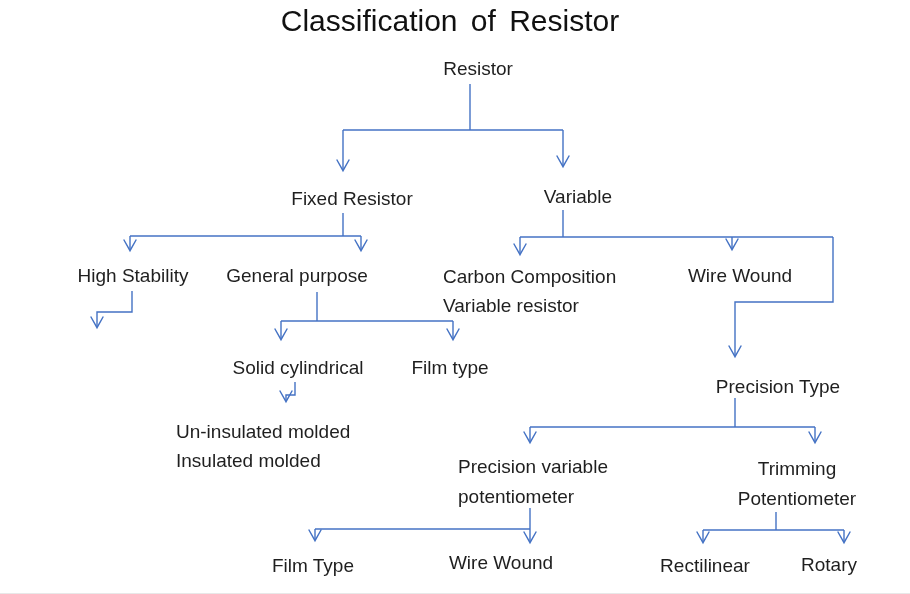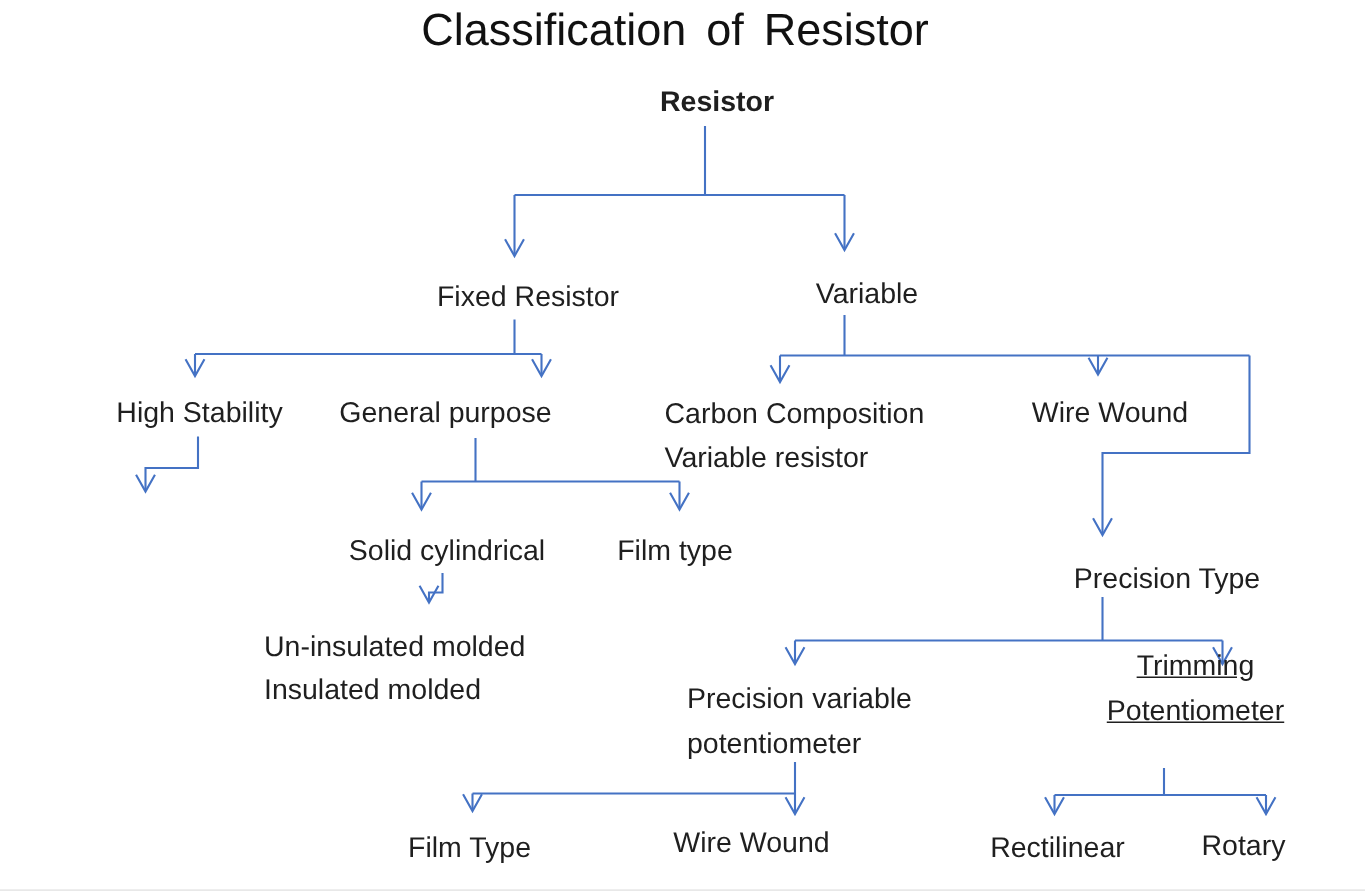--- a/index.html
+++ b/index.html
@@ -107,21 +107,21 @@
     <path class="connector" d="M315,529 H530"></path>
     <path class="connector" d="M315,529 V540" marker-end="url(#arrow)"></path>
     <path class="connector" d="M530,508 V542" marker-end="url(#arrow)"></path>
 
     <path class="connector" d="M776,512 V530"></path>
     <path class="connector" d="M703,530 H844"></path>
     <path class="connector" d="M703,530 V542" marker-end="url(#arrow)"></path>
     <path class="connector" d="M844,530 V542" marker-end="url(#arrow)"></path>
   </svg>
 
-  <div class="node centered" style="left:478px; top:54px;font-weight:bold;">Resistor</div>
+  <div class="node centered" style="left:478px; top:54px;">Resistor</div>
 
   <div class="node centered" style="left:352px; top:184px;">Fixed Resistor</div>
 
   <div class="node centered" style="left:578px; top:182px;">Variable</div>
 
   <div class="node centered" style="left:133px; top:261px;">High Stability</div>
 
   <div class="node centered" style="left:297px; top:261px;text-align:center;">General purpose</div>
 
   <div class="node" style="left:443px; top:262px;">Carbon Composition
@@ -135,21 +135,21 @@
   <div class="node centered" style="left:450px; top:353px;">Film type</div>
 
   <div class="node" style="left:176px; top:417px;">Un-insulated molded
 Insulated molded</div>
 
   <div class="node centered" style="left:735px; top:372px;margin-left:43px;">Precision Type</div>
 
   <div class="node" style="left:443px; top:452px; line-height:30px;margin-left:15px;">Precision variable
 potentiometer</div>
 
-  <div class="node multiline-center" style="left:797px; top:430px; line-height:30px;text-decoration:underline;">Trimming
+  <div class="node multiline-center" style="left:797px; top:454px; line-height:30px;">Trimming
 Potentiometer</div>
 
   <div class="node centered" style="left:313px; top:551px;">Film Type</div>
 
   <div class="node centered" style="left:501px; top:548px;">Wire Wound</div>
 
   <div class="node centered" style="left:705px; top:551px;">Rectilinear</div>
 
   <div class="node centered" style="left:829px; top:550px;">Rotary</div>
 

